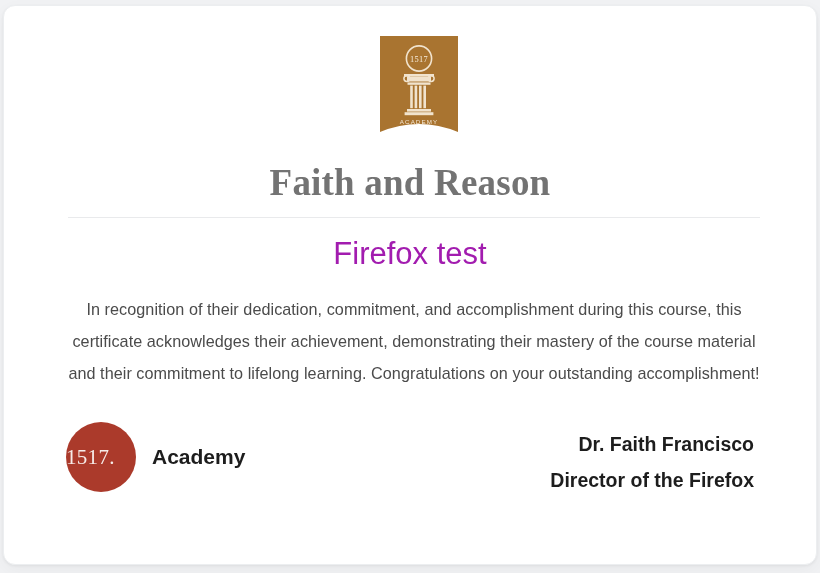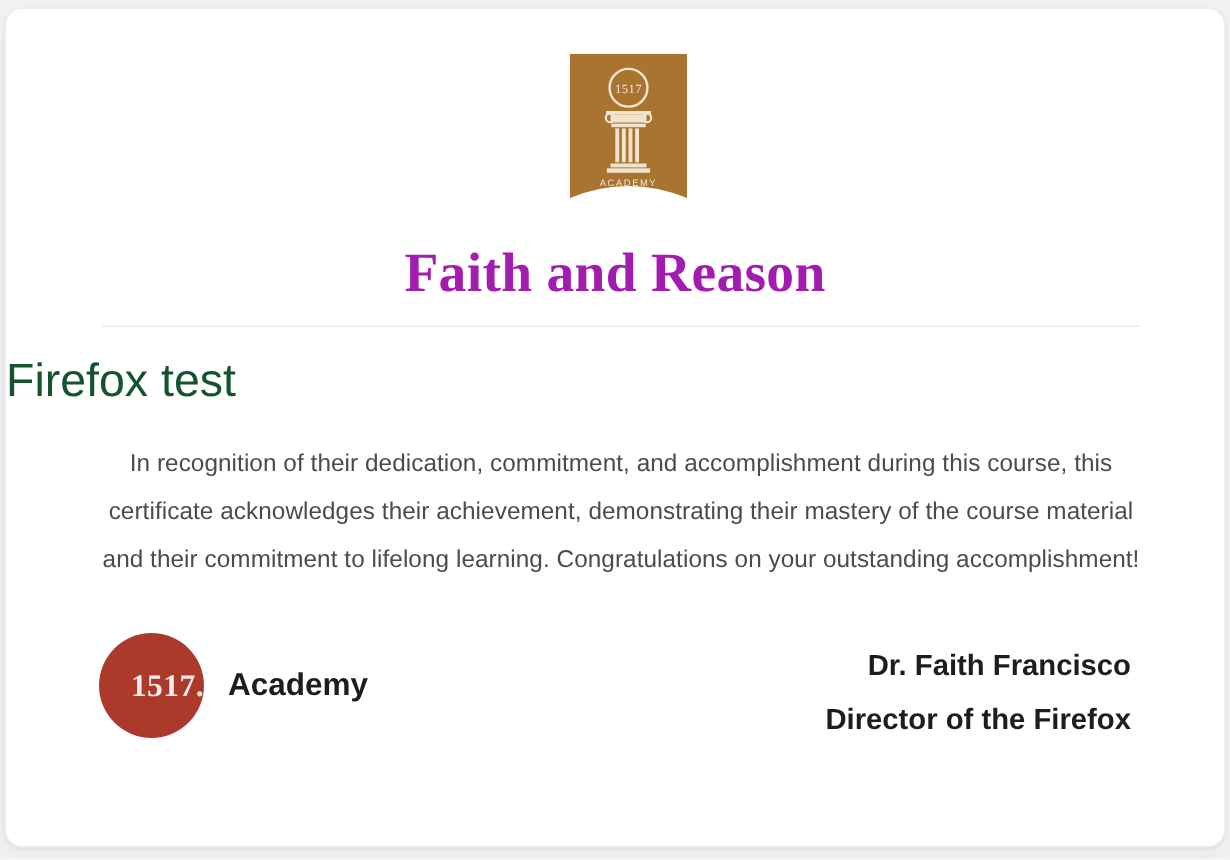--- a/index.html
+++ b/index.html
@@ -57,43 +57,43 @@
     position: absolute;
     left: 0;
     right: 0;
     top: 155px;
     text-align: center;
     font-family: "Liberation Serif", "DejaVu Serif", serif;
     font-weight: bold;
     font-size: 37px;
     line-height: 44px;
     letter-spacing: 0.2px;
-    color: #a21caf;
+    color: #737373;
   }
 
   .divider {
     position: absolute;
     left: 64px;
     width: 692px;
     top: 211px;
     height: 1px;
     background: #e9eaec;
   }
 
   .recipient-name {
     position: absolute;
     left: 0;
     right: 0;
     top: 228px;
-    text-align: left;
+    text-align: center;
     font-family: "Liberation Sans", sans-serif;
     font-weight: 400;
     font-size: 31px;
     line-height: 40px;
-    color: #14532d;
+    color: #a21caf;
   }
 
   
   .body-text {
     position: absolute;
     left: 62px;
     width: 696px;
     top: 287px;
     text-align: center;
     font-family: "Liberation Sans", sans-serif;
@@ -122,23 +122,22 @@
     margin-top: 2px;
   }
 
   .seal {
     width: 70px;
     height: 70px;
     border-radius: 50%;
     background: #ab3a2b;
     display: flex;
     align-items: center;
-    justify-content: flex-end;
+    justify-content: flex-start;
     flex: none;
-    font-weight: bold;
   }
   .seal-year {
     font-family: "Liberation Serif", "DejaVu Serif", serif;
     font-size: 21px;
     line-height: 21px;
     color: #f6ece9;
     letter-spacing: 0.3px;
   }
 
   .org-name {

